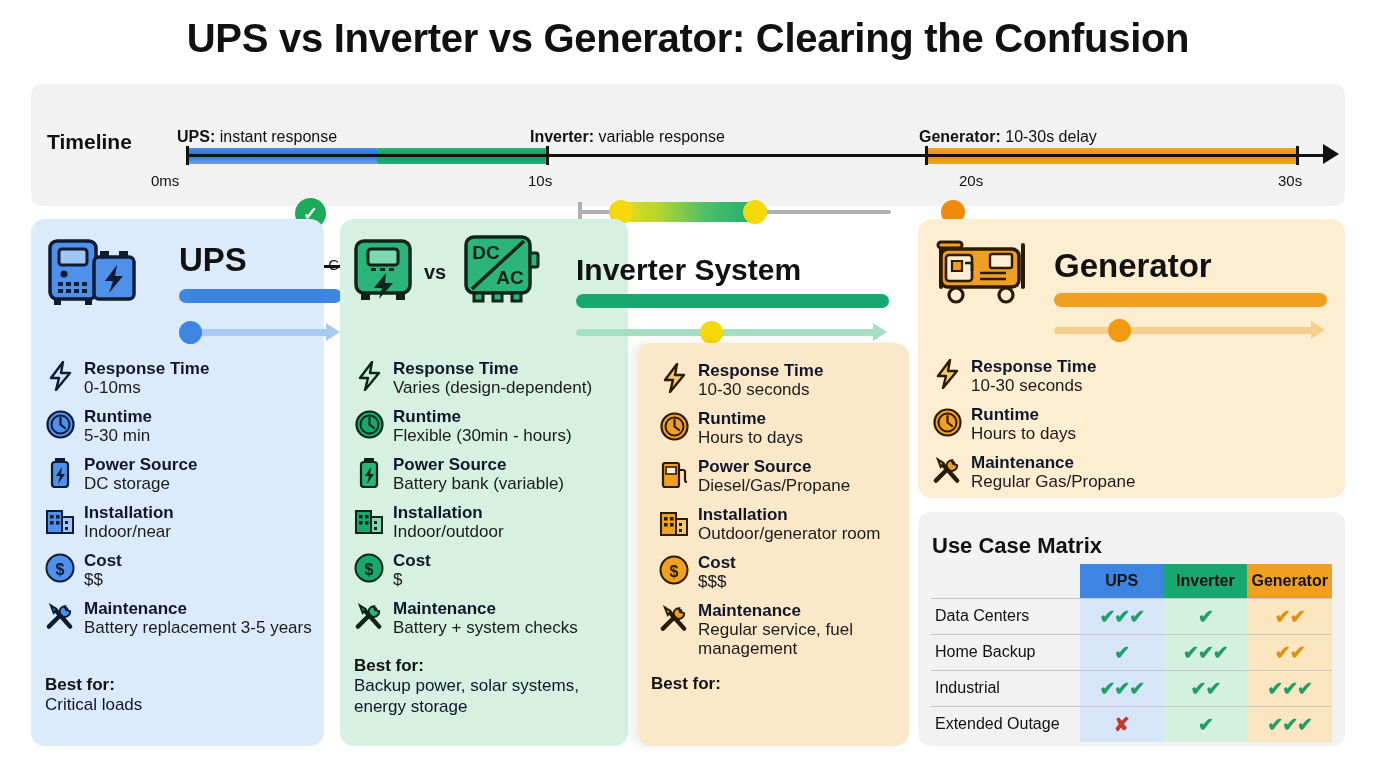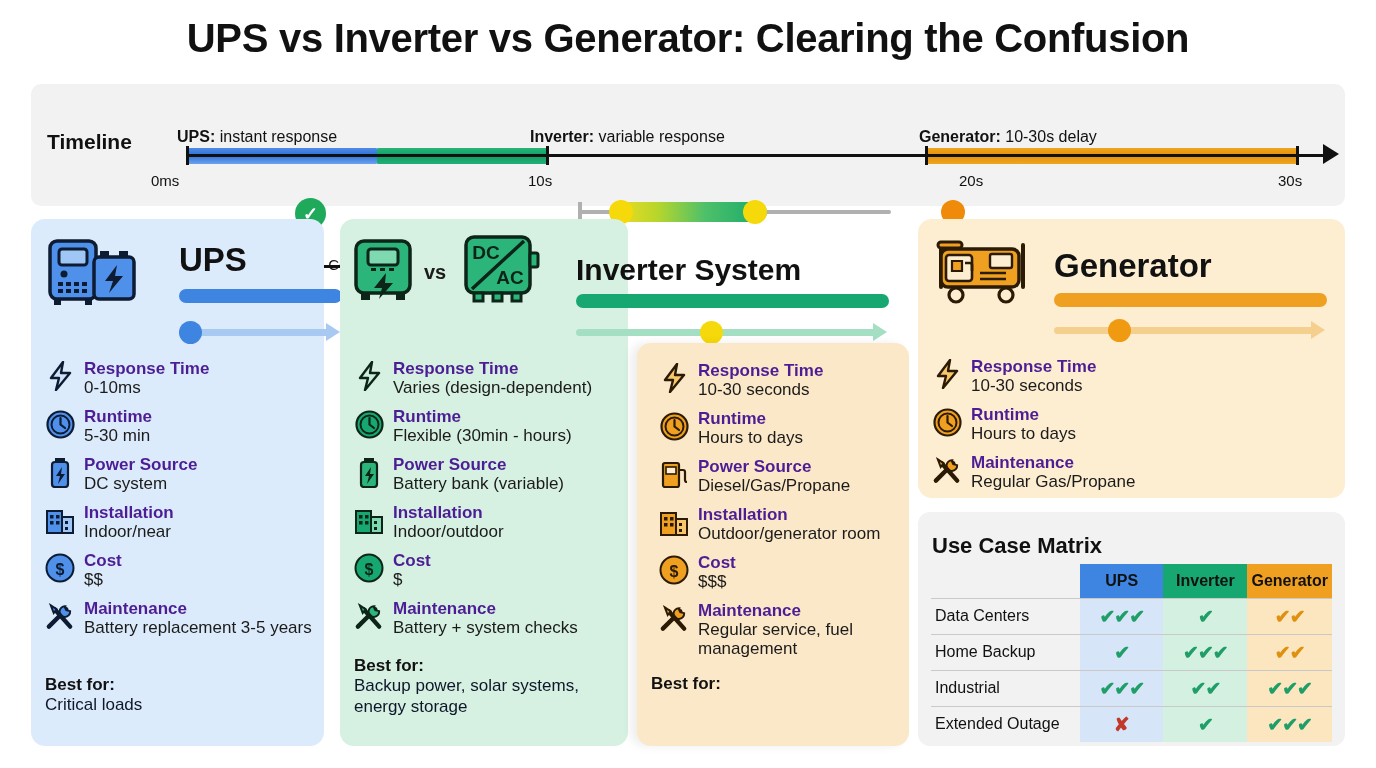--- a/index.html
+++ b/index.html
@@ -108,21 +108,21 @@
   .slider-knob { position: absolute; width: 23px; height: 23px; border-radius: 50%; }
   .slider-arrow {
     position: absolute; width: 0; height: 0;
     border-top: 9px solid transparent; border-bottom: 9px solid transparent;
   }
 
   
   .spec { position: absolute; display: flex; gap: 9px; align-items: flex-start; }
   .spec-ico { width: 30px; height: 34px; flex: 0 0 30px; display: flex; align-items: center; justify-content: center; }
   .spec-txt { line-height: 1.12; }
-  .spec-lab { font-size: 17px; font-weight: bold; color: #4c1d95; display: block; }
+  .spec-lab { font-size: 17px; font-weight: bold; color: #0f172a; display: block; }
   .spec-val { font-size: 17px; color: #1b1b1b; display: block; }
 
   .bestfor { position: absolute; line-height: 1.2; }
   .bestfor .bf-lab { font-size: 17px; font-weight: bold; color: #111; display: block; }
   .bestfor .bf-val { font-size: 17px; color: #0f172a; display: block; }
 
   
   .matrix {
     position: absolute; left: 918px; top: 512px; width: 427px; height: 234px;
     background: #f2f2f2; border-radius: 12px;
@@ -258,21 +258,21 @@
     <div class="spec" style="left:14px;top:236px;width:272px;">
       <span class="spec-ico">
         <svg width="20" height="31" viewBox="0 0 20 31">
             <rect x="5" y="1" width="10" height="4" fill="#0d1b33"></rect>
             <rect x="2" y="5" width="16" height="25" rx="3" fill="#4f90ea" stroke="#0d1b33" stroke-width="2.2"></rect>
             <path d="M12 10 L6 19 L10 19 L8 27 L15 17 L11 17 Z" fill="#0d1b33"></path>
           </svg>
       </span>
       <span class="spec-txt">
         <span class="spec-lab">Power Source</span>
-        <span class="spec-val">DC system</span>
+        <span class="spec-val">DC storage</span>
       </span>
     </div>
     <div class="spec" style="left:14px;top:284px;width:272px;">
       <span class="spec-ico">
         <svg width="29" height="28" viewBox="0 0 29 28">
             <rect x="1" y="5" width="15" height="22" fill="#4f90ea" stroke="#0d1b33" stroke-width="2"></rect>
             <rect x="16" y="11" width="11" height="16" fill="#9fc6f5" stroke="#0d1b33" stroke-width="2"></rect>
             <g fill="#0d1b33">
               <rect x="4" y="9" width="3.5" height="3.5"></rect>
               <rect x="10" y="9" width="3.5" height="3.5"></rect>

